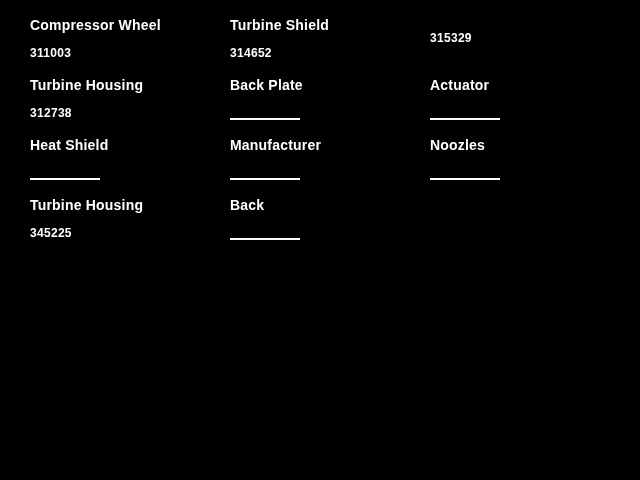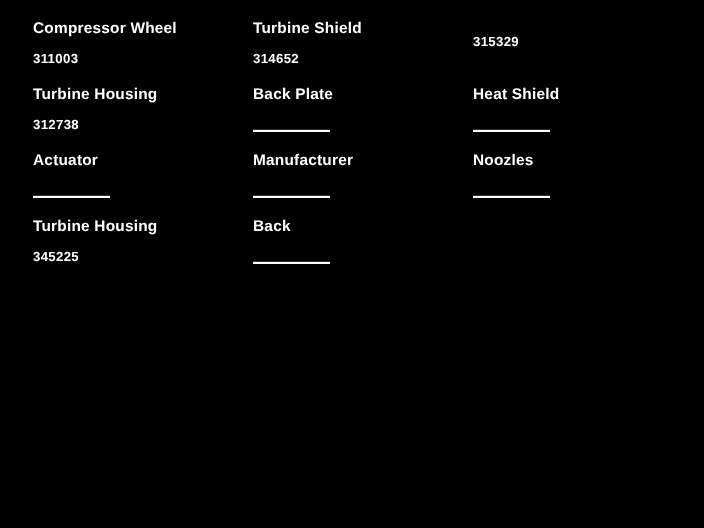--- a/index.html
+++ b/index.html
@@ -91,29 +91,29 @@
     <div class="cell">
       <div class="label">Back Plate</div>
       <div class="value-area">
 
         <div class="empty-line"></div>
       </div>
     </div>
 
 
     <div class="cell">
-      <div class="label">Heat Shield</div>
+      <div class="label">Actuator</div>
       <div class="value-area">
 
         <div class="empty-line"></div>
       </div>
     </div>
 
     <div class="cell">
-      <div class="label">Actuator</div>
+      <div class="label">Heat Shield</div>
       <div class="value-area">
 
         <div class="empty-line"></div>
       </div>
     </div>
 
     <div class="cell">
       <div class="label">Manufacturer</div>
       <div class="value-area">
 

